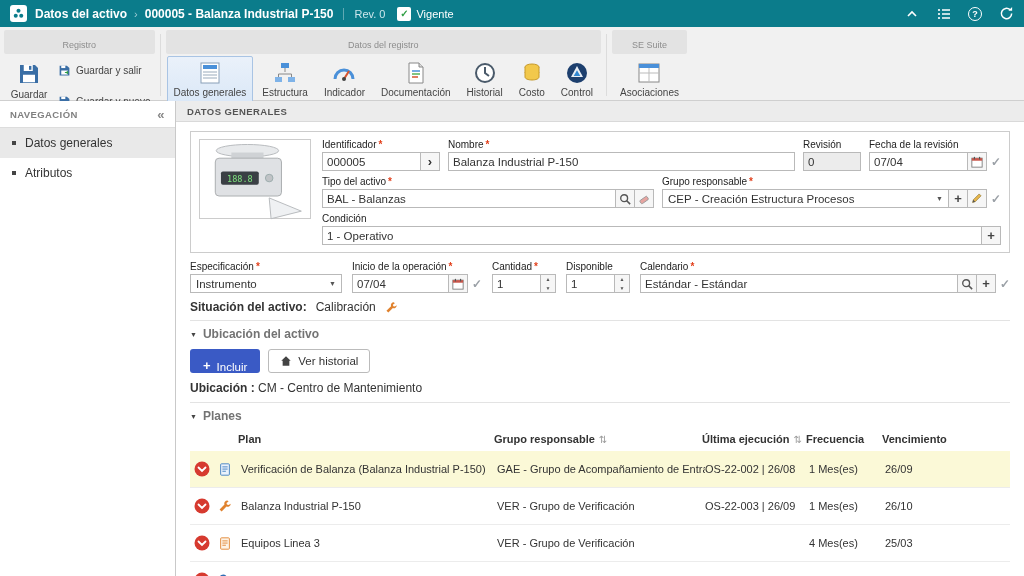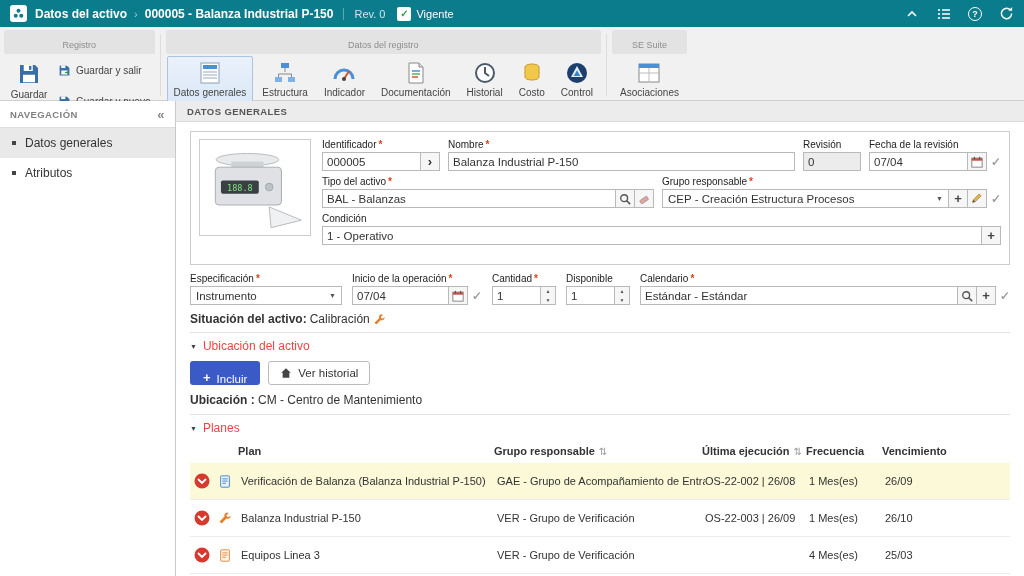--- a/index.html
+++ b/index.html
@@ -65,29 +65,29 @@
   .checkg::after{content:"✓";color:#9aa0a6;font-size:12px;font-weight:bold}
   .sel{height:19px;border:1px solid #b9b9b9;background:#fff;display:flex;align-items:center;padding:0 5px;font-size:11.5px;cursor:pointer;min-width:0}
   .sel span{flex:1;white-space:nowrap;overflow:hidden}
   .sel::after{content:"▼";font-size:7px;color:#555;margin-left:4px}
   .spin{width:15px;height:19px;border:1px solid #b9b9b9;border-left:none;display:flex;flex-direction:column;background:#f6f6f6;flex:none;cursor:pointer}
   .spin i{flex:1;display:flex;align-items:center;justify-content:center;font-style:normal}
   .spin .up::after{content:"▲";font-size:5px;color:#555}
   .spin .dn::after{content:"▼";font-size:5px;color:#555}
 
   .formbox{border:1px solid #ccc;padding:7px 8px;display:flex;gap:11px;margin-bottom:8px}
-  .photo{width:112px;height:97px;border:1px solid #ccc;background:#fff;display:flex;align-items:center;justify-content:center;flex:none}
+  .photo{width:112px;height:80px;border:1px solid #ccc;background:#fff;display:flex;align-items:center;justify-content:center;flex:none}
   .ffields{flex:1;min-width:0}
   .frow{display:flex;gap:8px;margin-bottom:5px}
   .frow2{display:flex;gap:10px;margin-bottom:7px}
 
-  .sitline{display:flex;align-items:center;gap:3px;font-size:12px;margin:2px 0 6px}
+  .sitline{display:flex;align-items:center;gap:9px;font-size:12px;margin:2px 0 6px}
   .sitlabel{font-weight:bold}
 
-  .sect{display:flex;align-items:center;gap:6px;font-weight:normal;font-size:12px;color:#ef4444;padding:6px 0 4px;border-top:1px solid #e3e3e3;cursor:pointer}
+  .sect{display:flex;align-items:center;gap:6px;font-weight:bold;font-size:12px;color:#737373;padding:6px 0 4px;border-top:1px solid #e3e3e3;cursor:pointer}
   .sect::before{content:"▼";font-size:7px;color:#444}
 
   .btnrow{display:flex;gap:8px;margin:4px 0 8px}
   .btn-incluir{height:24px;background:#3a5ac5;color:#fff;border:none;border-radius:3px;padding:0 13px;font-size:11.5px;display:inline-flex;align-items:flex-end;gap:6px;cursor:pointer;font-family:inherit}
   .btn-incluir::before{content:"+";font-weight:bold;font-size:13px}
   .btn-hist{height:24px;background:#fff;border:1px solid #bbb;border-radius:3px;color:#333;padding:0 11px;font-size:11.5px;display:inline-flex;align-items:center;gap:6px;cursor:pointer;font-family:inherit}
   .ubicline{font-size:12px;margin:2px 0 7px}
   .ubiclabel{font-weight:bold}
 
   
@@ -398,21 +398,21 @@
                   <svg width="11" height="11" viewBox="0 0 14 14">
                       <path d="M2 12l1-3.4L10.4 1.2l2.4 2.4L5.4 11z" fill="#e8b64c" stroke="#8a7430" stroke-width=".8"></path>
                       <path d="M2 12l3.4-1-2.4-2.4z" fill="#555"></path>
                     </svg>
                 </span>
                 <span class="checkg"></span>
               </div>
             </div>
           </div>
 
-          <div class="frow" style="margin-bottom:12px">
+          <div class="frow" style="margin-bottom:0">
             <div style="flex:1;min-width:0">
               <label><span>Condición</span></label>
               <div class="iwrap">
                 <input value="1 - Operativo" style="">
                 <span class="mini plus"></span>
               </div>
             </div>
           </div>
         </div>
       </div>

